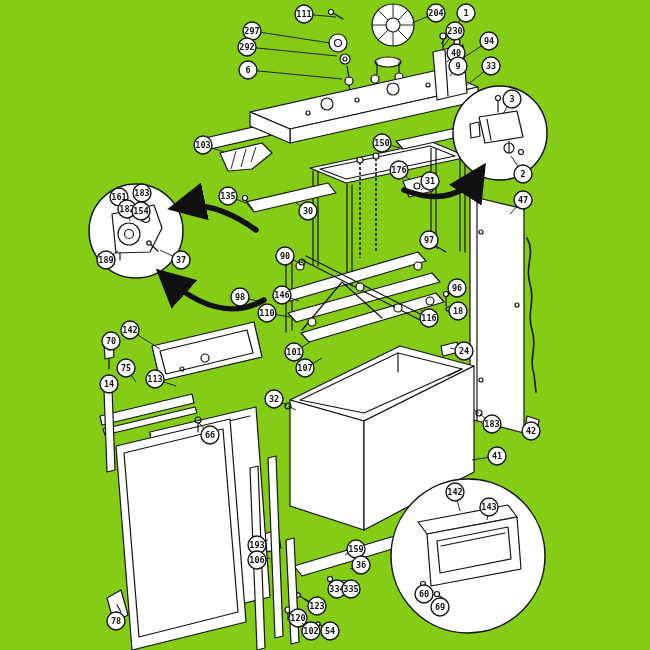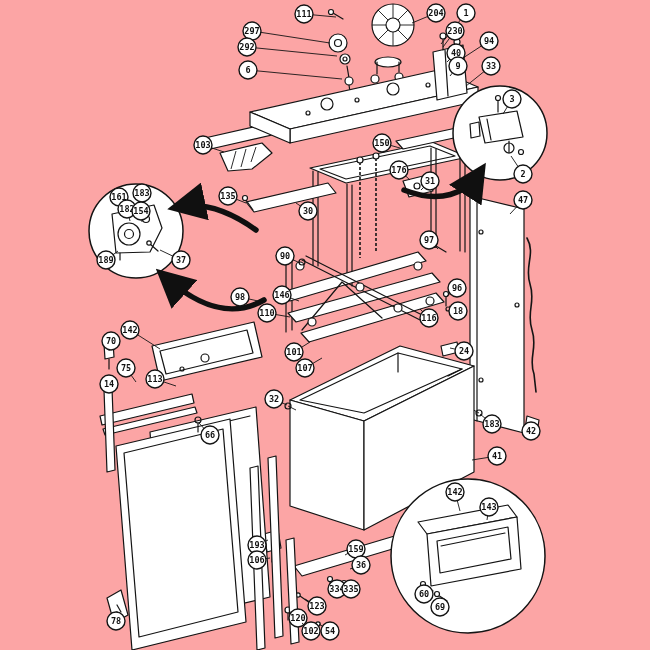--- a/index.html
+++ b/index.html
@@ -1,16 +1,16 @@
 <!DOCTYPE html>
 <html><head>
 <meta charset="utf-8">
 <style>
   html,body{margin:0;padding:0;background:#ffffff;}
-  #stage{width:650px;height:650px;position:relative;background:#fca5a5;overflow:hidden;
+  #stage{width:650px;height:650px;position:relative;background:#84cc16;overflow:hidden;
          font-family:"DejaVu Sans", sans-serif;}
   svg{display:block}
   .art{fill:none;stroke:#141414;stroke-width:1.2;stroke-linejoin:round;stroke-linecap:round}
   .artf{fill:#ffffff;stroke:#141414;stroke-width:1.2;stroke-linejoin:round}
   .thin{fill:none;stroke:#141414;stroke-width:0.9}
   .rod{fill:none;stroke:#141414;stroke-width:1.6;stroke-dasharray:3 2}
   .thick-arrow{fill:none;stroke:#101010;stroke-width:5.5;stroke-linecap:round}
   .detail-circle{fill:#ffffff;stroke:#141414;stroke-width:1.5}
   .balloon{fill:#ffffff;stroke:#141414;stroke-width:1.4}
   .balloon-label{font:700 8.5px "DejaVu Sans Mono", monospace;text-anchor:middle;fill:#111}

